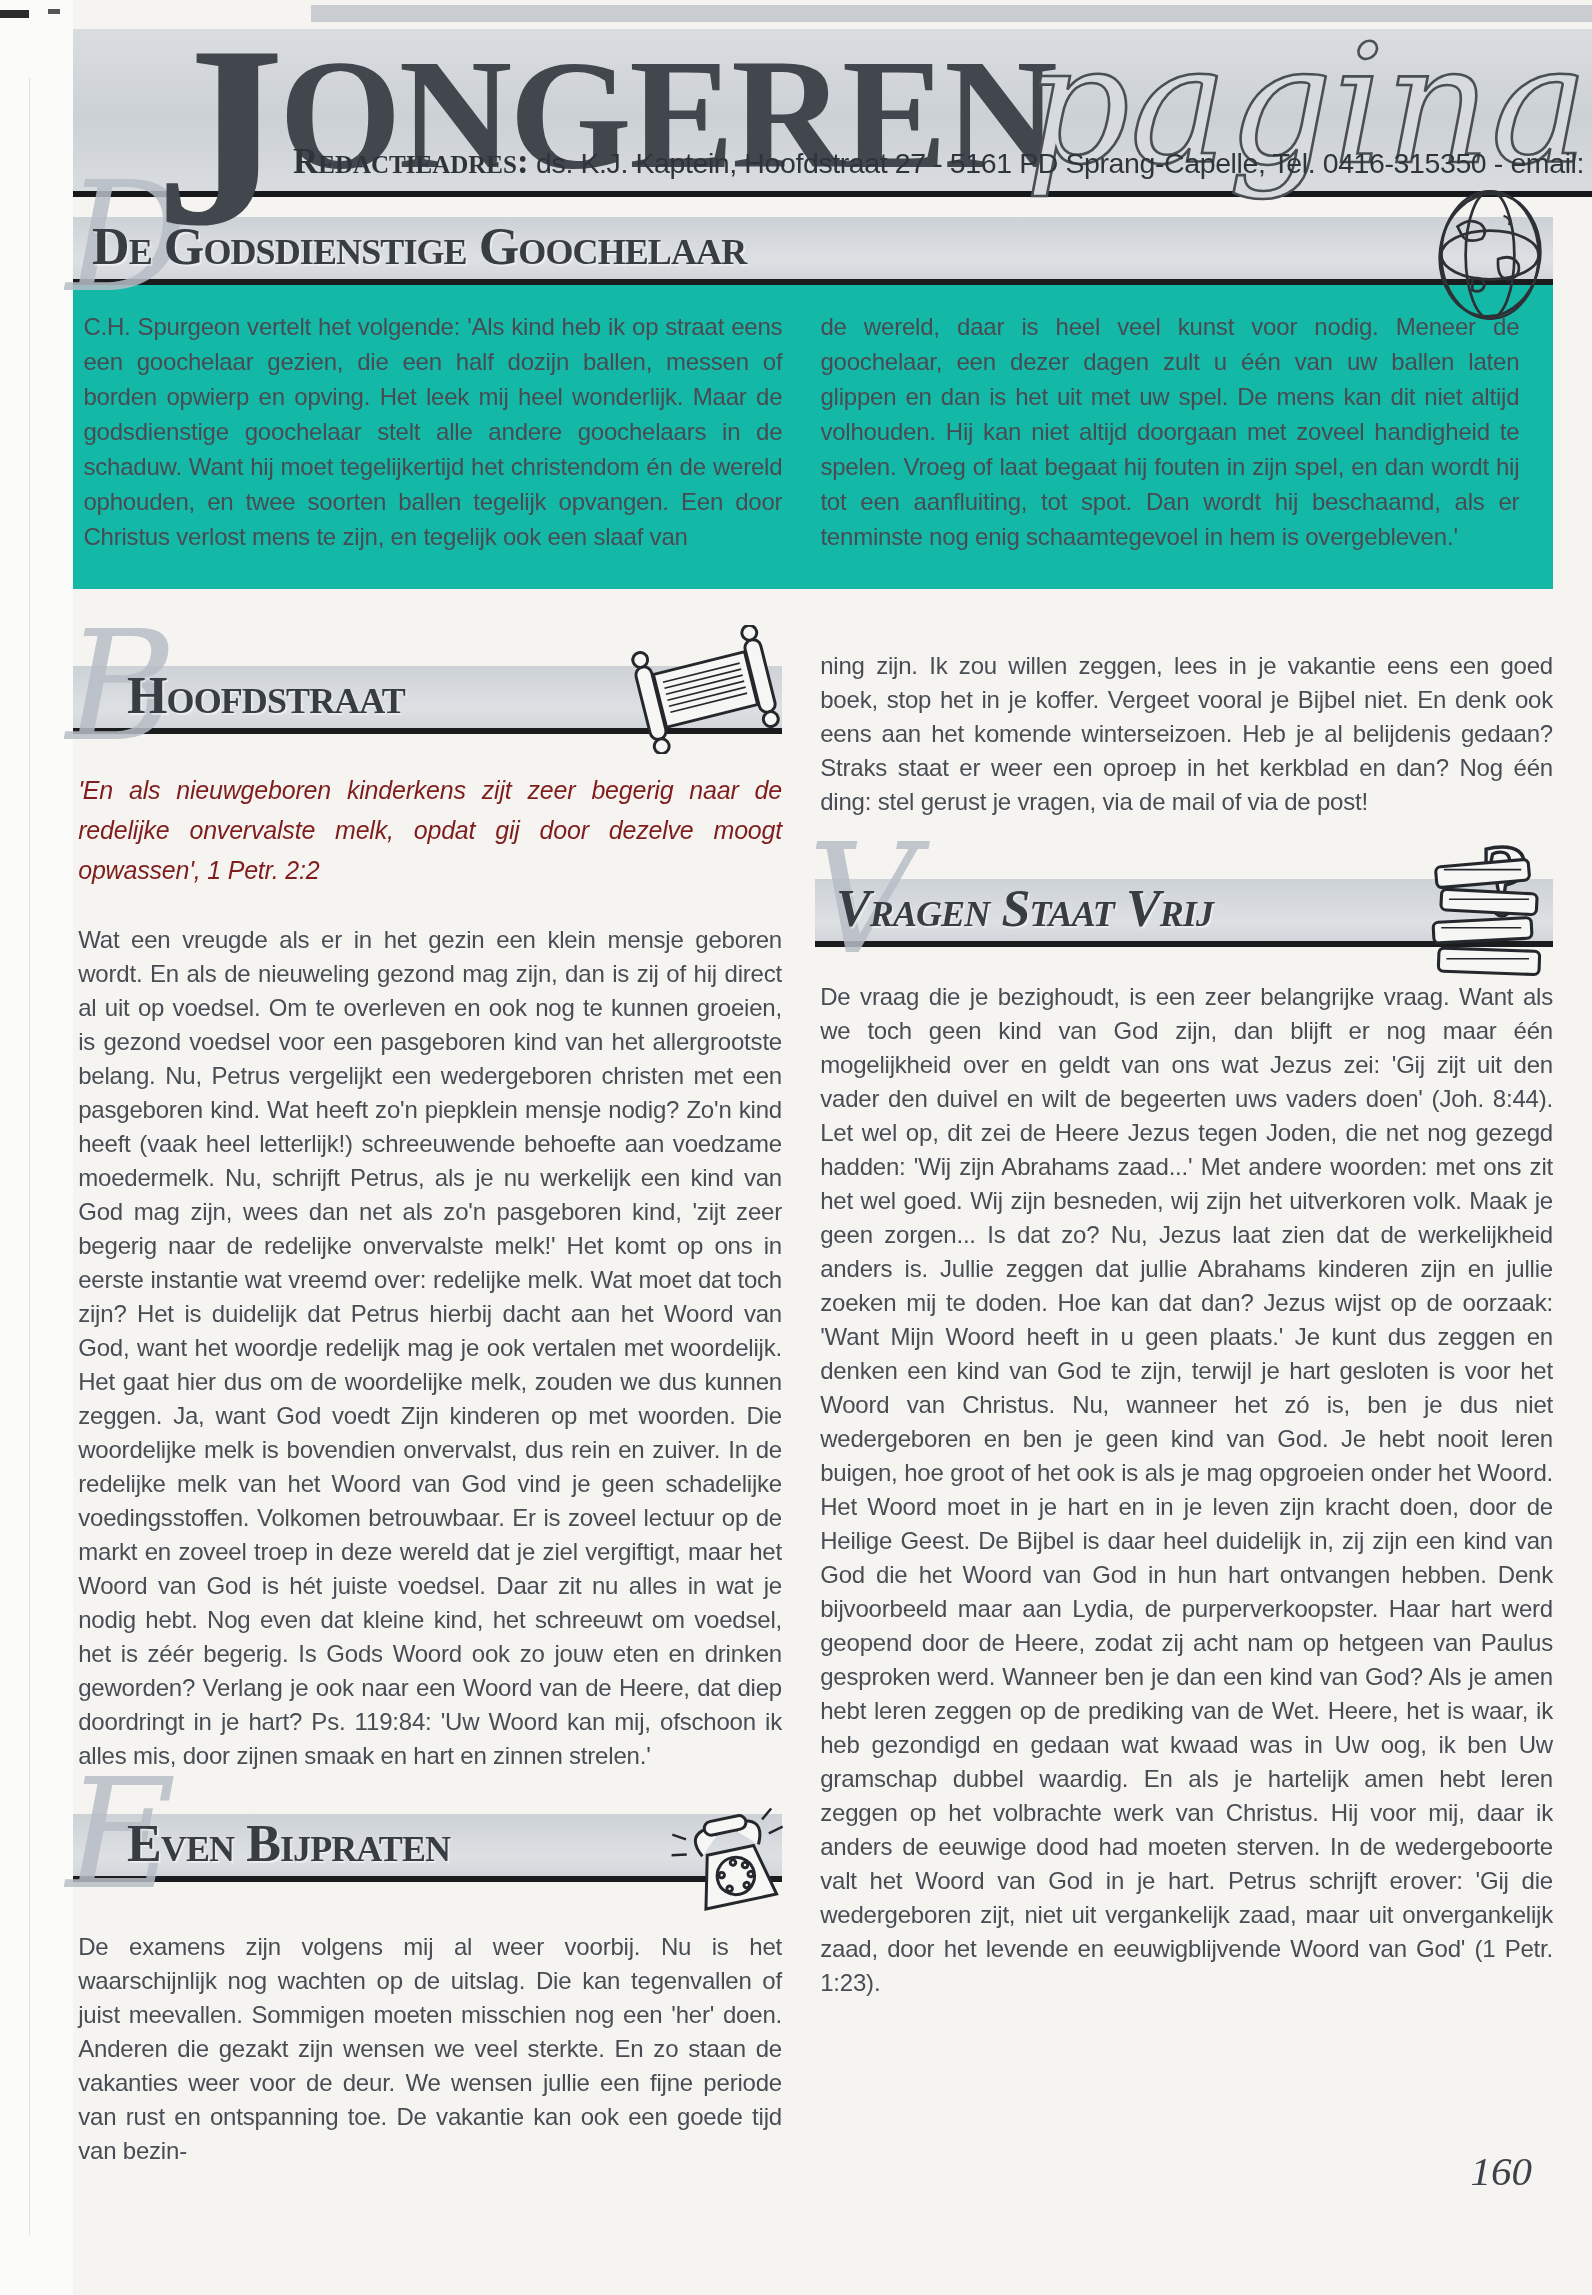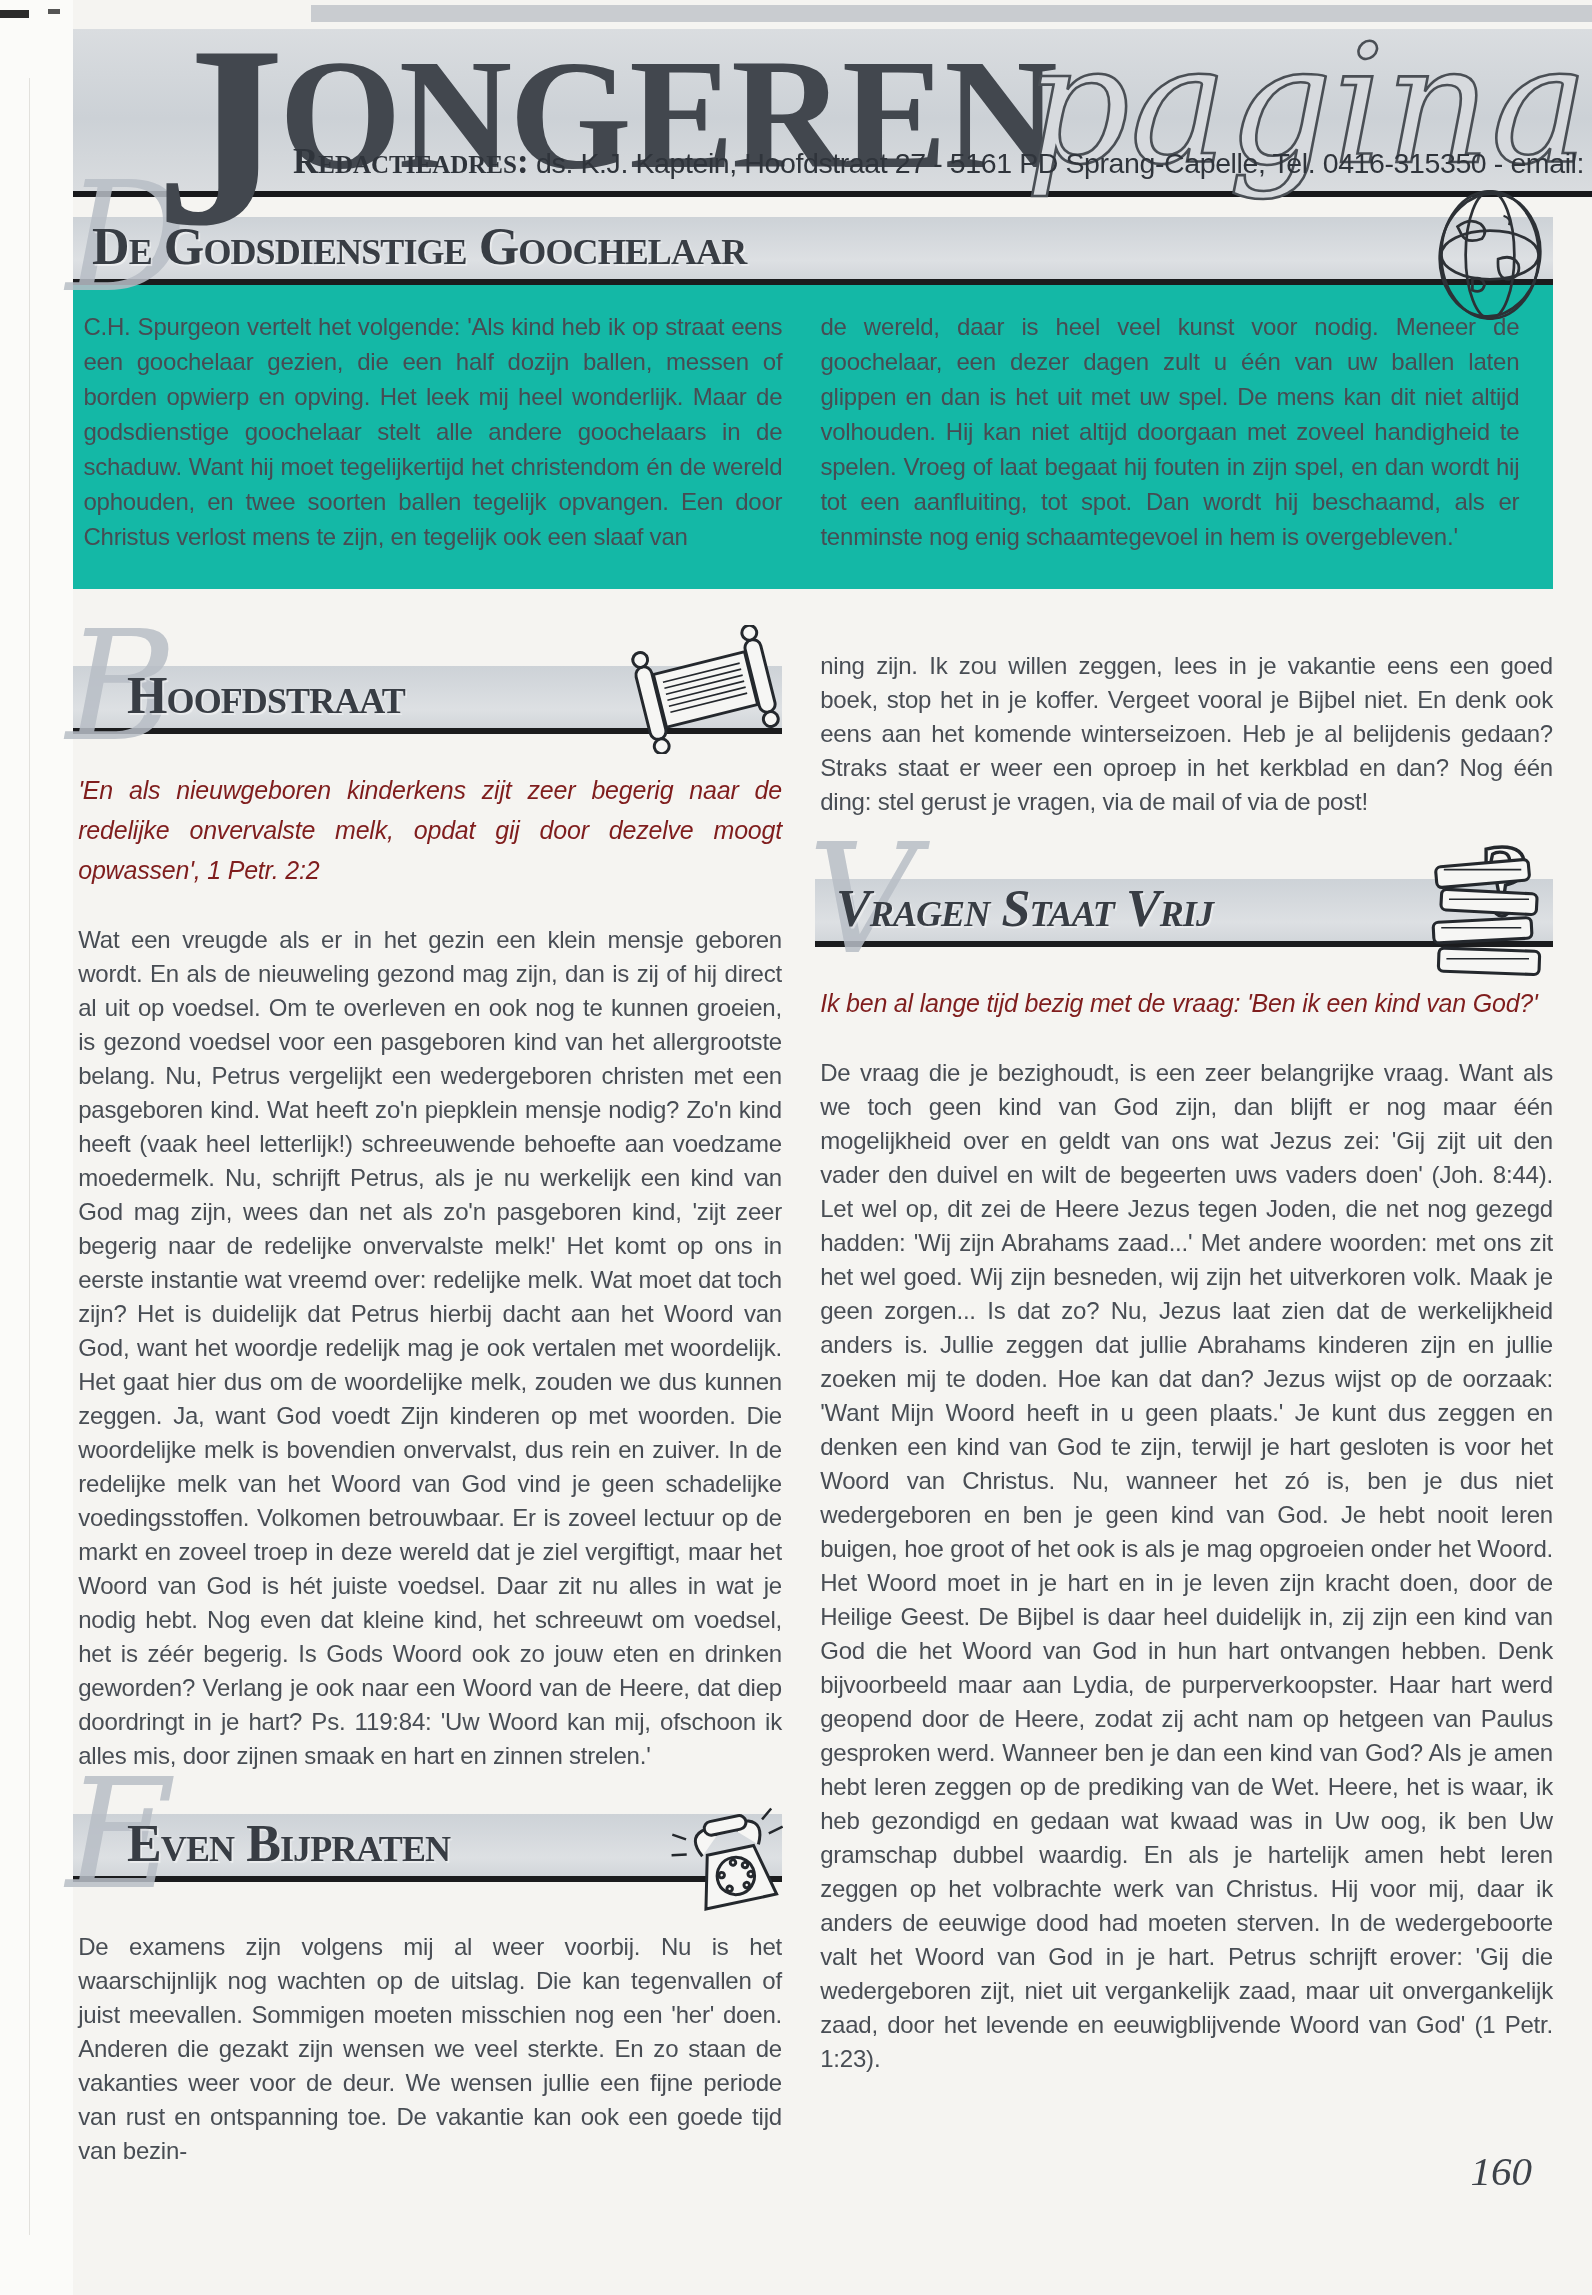--- a/index.html
+++ b/index.html
@@ -178,20 +178,19 @@
               <text x="48" y="66" font-size="78" font-weight="bold" font-family="Liberation Serif, serif" fill="#f6f6f4" stroke="#24282d" stroke-width="2.6">?</text>
               <rect x="14" y="26" width="72" height="16" rx="4" transform="rotate(-5 50 34)"></rect>
               <rect x="18" y="48" width="74" height="16" rx="4" transform="rotate(3 55 56)"></rect>
               <rect x="12" y="70" width="76" height="16" rx="4" transform="rotate(-3 50 78)"></rect>
               <rect x="16" y="93" width="78" height="18" rx="4" transform="rotate(2 55 102)"></rect>
               <path d="M20 31 h60 M24 54 h62 M18 76 h62 M22 100 h64" stroke-width="1.2" fill="none"></path>
             </g>
           </svg>
         </span>
       </div>
-      <p class="quote">Ik ben al lange tijd bezig met de vraag: 'Ben ik een kind van God?'</p>
       <p class="body">De vraag die je bezighoudt, is een zeer belangrijke vraag. Want als we toch geen kind van God zijn, dan blijft er nog maar één mogelijkheid over en geldt van ons wat Jezus zei: 'Gij zijt uit den vader den duivel en wilt de begeerten uws vaders doen' (Joh. 8:44). Let wel op, dit zei de Heere Jezus tegen Joden, die net nog gezegd hadden: 'Wij zijn Abrahams zaad...' Met andere woorden: met ons zit het wel goed. Wij zijn besneden, wij zijn het uitverkoren volk. Maak je geen zorgen... Is dat zo? Nu, Jezus laat zien dat de werkelijkheid anders is. Jullie zeggen dat jullie Abrahams kinderen zijn en jullie zoeken mij te doden. Hoe kan dat dan? Jezus wijst op de oorzaak: 'Want Mijn Woord heeft in u geen plaats.' Je kunt dus zeggen en denken een kind van God te zijn, terwijl je hart gesloten is voor het Woord van Christus. Nu, wanneer het zó is, ben je dus niet wedergeboren en ben je geen kind van God. Je hebt nooit leren buigen, hoe groot of het ook is als je mag opgroeien onder het Woord. Het Woord moet in je hart en in je leven zijn kracht doen, door de Heilige Geest. De Bijbel is daar heel duidelijk in, zij zijn een kind van God die het Woord van God in hun hart ontvangen hebben. Denk bijvoorbeeld maar aan Lydia, de purperverkoopster. Haar hart werd geopend door de Heere, zodat zij acht nam op hetgeen van Paulus gesproken werd. Wanneer ben je dan een kind van God? Als je amen hebt leren zeggen op de prediking van de Wet. Heere, het is waar, ik heb gezondigd en gedaan wat kwaad was in Uw oog, ik ben Uw gramschap dubbel waardig. En als je hartelijk amen hebt leren zeggen op het volbrachte werk van Christus. Hij voor mij, daar ik anders de eeuwige dood had moeten sterven. In de wedergeboorte valt het Woord van God in je hart. Petrus schrijft erover: 'Gij die wedergeboren zijt, niet uit vergankelijk zaad, maar uit onvergankelijk zaad, door het levende en eeuwigblijvende Woord van God' (1 Petr. 1:23).</p>
     </div>
   </div>
 
   <div class="page-number">160</div>
 </div>
 
 
 </body></html>

